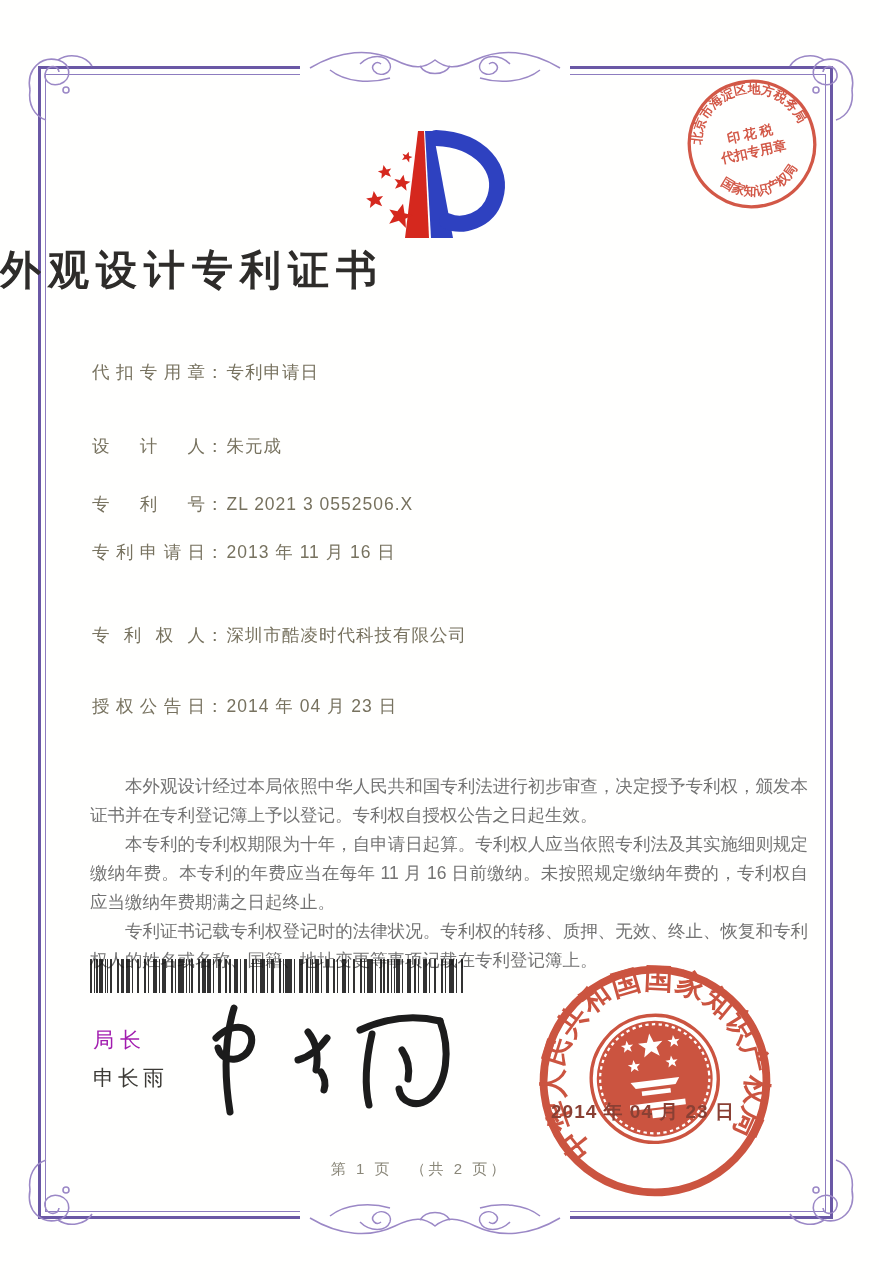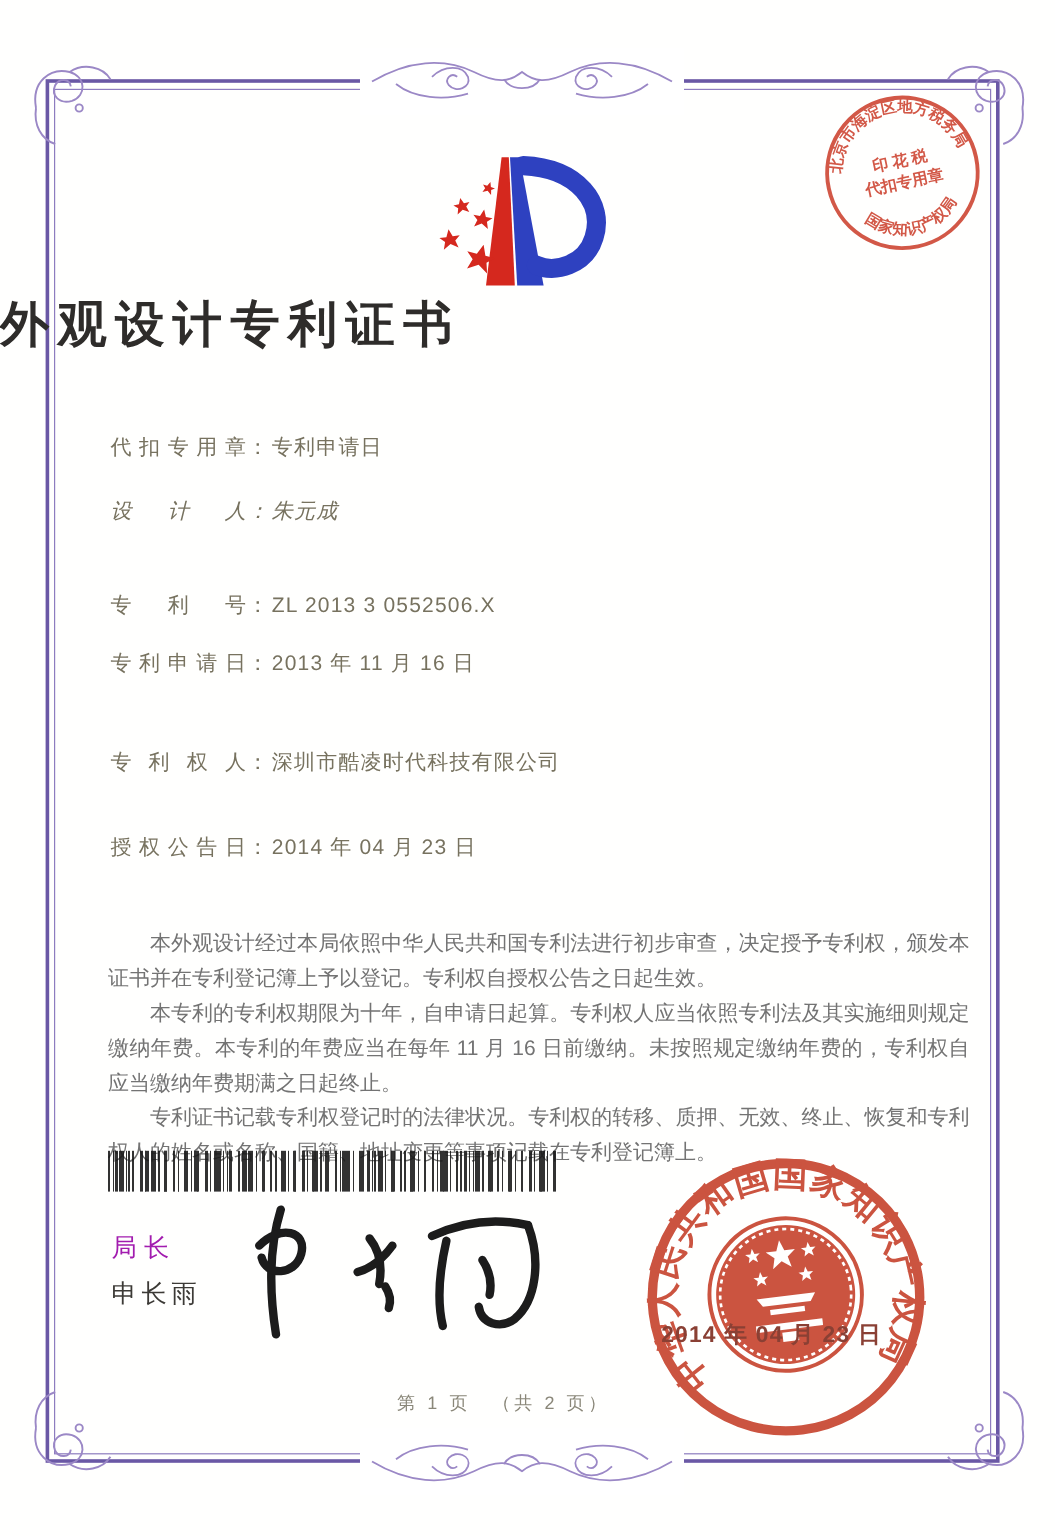--- a/index.html
+++ b/index.html
@@ -22,21 +22,21 @@
   .title{position:absolute;left:0;right:40px;top:243px;text-align:left;
          font-family:"Liberation Serif","DejaVu Serif",serif;
          font-size:41px;font-weight:600;letter-spacing:7px;color:#2e2c2a;}
 
   .fields{position:absolute;left:92px;top:360px;width:660px;}
   .frow{position:absolute;left:0;white-space:nowrap;font-size:17.5px;color:#77725f;
         letter-spacing:1px;}
   .frow .flabel{display:inline-block;width:114px;text-align:justify;text-align-last:justify;}
   .frow .fvalue{margin-left:2px;}
   .frow:nth-child(1){top:0px;}
-  .frow:nth-child(2){top:54px;font-style:italic;}
+  .frow:nth-child(2){top:74px;}
   .frow:nth-child(3){top:132px;}
   .frow:nth-child(4){top:180px;}
   .frow:nth-child(5){top:263px;}
   .frow:nth-child(6){top:334px;}
 
   .body-text{position:absolute;left:90px;top:772px;width:718px;font-size:17.5px;
              line-height:29px;color:#737373;text-align:justify;}
   .body-text p{margin:0;text-indent:2em;}
 
   .barcode{position:absolute;left:90px;top:959px;width:374px;height:34px;opacity:.88;
@@ -143,21 +143,21 @@
   <div class="title">外观设计专利证书</div>
 
   <div class="fields">
     <div class="frow">
       <span class="flabel">代扣专用章</span><span>：</span><span class="fvalue">专利申请日</span>
     </div>
     <div class="frow">
       <span class="flabel">设计人</span><span>：</span><span class="fvalue">朱元成</span>
     </div>
     <div class="frow">
-      <span class="flabel">专利号</span><span>：</span><span class="fvalue">ZL 2013 3 0552506.X</span>
+      <span class="flabel">专利号</span><span>：</span><span class="fvalue">ZL 2021 3 0552506.X</span>
     </div>
     <div class="frow">
       <span class="flabel">专利申请日</span><span>：</span><span class="fvalue">2013 年 11 月 16 日</span>
     </div>
     <div class="frow">
       <span class="flabel">专利权人</span><span>：</span><span class="fvalue">深圳市酷凌时代科技有限公司</span>
     </div>
     <div class="frow">
       <span class="flabel">授权公告日</span><span>：</span><span class="fvalue">2014 年 04 月 23 日</span>
     </div>

